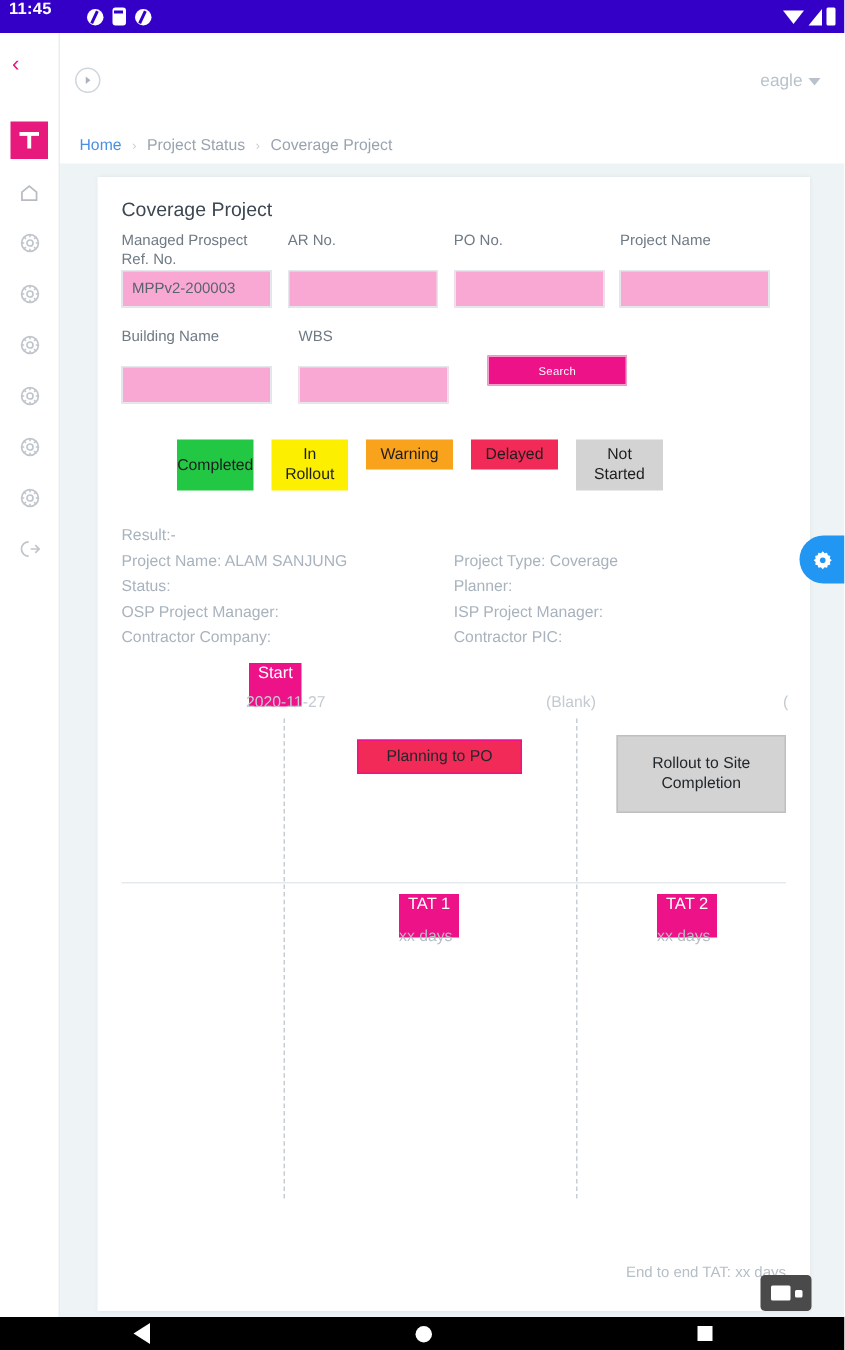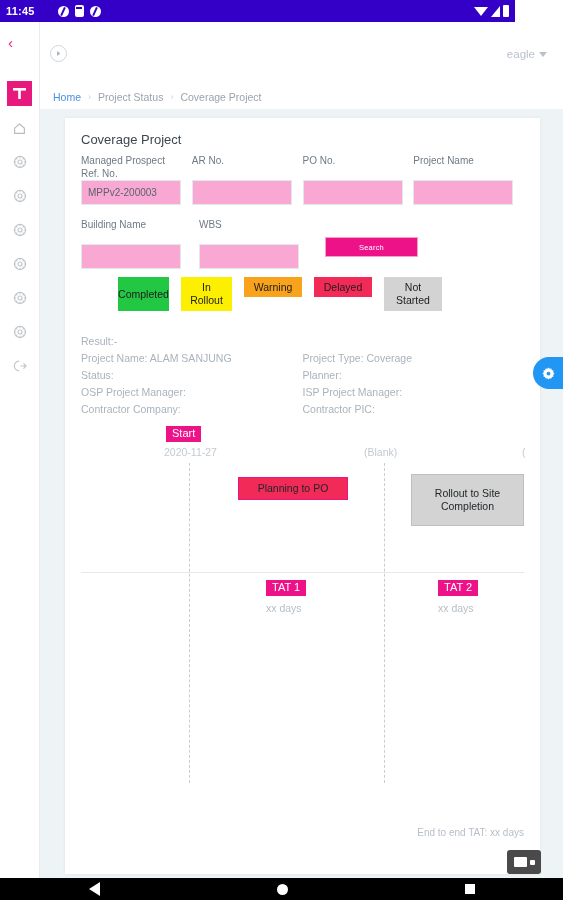--- a/index.html
+++ b/index.html
@@ -7,23 +7,23 @@
   html, body {
     width: 563px; height: 900px;
     font-family: "Liberation Sans", sans-serif;
     background: #ffffff;
     overflow: hidden;
   }
   #app { position: relative; width: 563px; height: 900px; background: #fff; }
 
   
   .statusbar {
-    position: absolute; top: 0; left: 0; width: 515px; height: 22px;
+    position: absolute; top: 0; left: 0; width: 563px; height: 22px;
     background: #3400c8; color: #fff;
-    display: flex; align-items: center; padding: 0 6px; gap: 14px;
+    display: flex; padding: 0 6px; gap: 14px;
   }
   .sb-time { font-size: 11px; font-weight: bold; letter-spacing: .2px; }
   .sb-icons { display: flex; align-items: center; gap: 6px; margin-left: 9px; }
   .sb-ic { width: 11px; height: 11px; background: #fff; border-radius: 50%;
            position: relative; }
   .sb-ic.sq { border-radius: 2px; height: 12px; width: 9px; }
   .sb-ic.sq::after { content:""; position:absolute; left:1.5px; top:2px;
                      width:6px; height:2px; background:#3400c8; }
   .sb-ic.cir::after { content:""; position:absolute; left:4px; top:1px;
                       width:2px; height:9px; background:#3400c8;
@@ -115,21 +115,21 @@
   .inp.mpp { width: 100px; border-color: #e4e8ec; }
   .form-row2 { display: flex; margin-top: 13px; align-items: flex-start; }
   .btn-search {
     width: 93px; height: 20px; background: #ee1289; color: #fff;
     border: 1px solid #f4a0cc; font-size: 7.5px; letter-spacing: .2px;
     display: flex; align-items: center; justify-content: center;
     margin-top: 19px; margin-left: 8px; cursor: pointer;
   }
 
   
-  .legend { display: flex; gap: 12px; margin-top: 8px; padding-left: 37px; }
+  .legend { display: flex; gap: 12px; margin-top: 24px; padding-left: 37px; }
   .lg {
     font-size: 10.5px; color: #1d1d1d; text-align: center;
     display: flex; align-items: center; justify-content: center;
     line-height: 13px; padding: 2px 4px;
   }
   .lg.completed   { background: #22c744; width: 51px; height: 34px; }
   .lg.inprogress  { background: #fcef00; width: 51px; height: 34px; }
   .lg.warning     { background: #f9a21b; width: 58px; height: 20px; }
   .lg.delayed     { background: #f22a57; width: 58px; height: 20px; }
   .lg.notstarted  { background: #d3d3d3; width: 58px; height: 34px; }
@@ -151,21 +151,21 @@
     height: 320px;
   }
   .gl-dash.a { left: 108px; }
   .gl-dash.b { left: 303px; }
   .hr-line {
     position: absolute; left: 0; top: 140px; width: 443px; height: 1px;
     background: #e6e9ec;
   }
   .tag {
     position: absolute; background: #ee1289; color: #fff; font-size: 11px;
-    padding: 1px 6px 3px 6px; white-space: nowrap;
+    padding: 1px 6px 16px 6px; white-space: nowrap;
   }
   .tag-start { left: 85px; top: -6px; }
   .tag-t1 { left: 185px; top: 148px; }
   .tag-t2 { left: 357px; top: 148px; }
   .axis-lbl {
     position: absolute; font-size: 10.5px; color: #c3cad1; white-space: nowrap;
   }
   .ax-date { left: 83px; top: 14px; }
   .ax-blank { left: 283px; top: 14px; }
   .ax-cut { left: 441px; top: 14px; overflow: hidden; width: 4px; }

